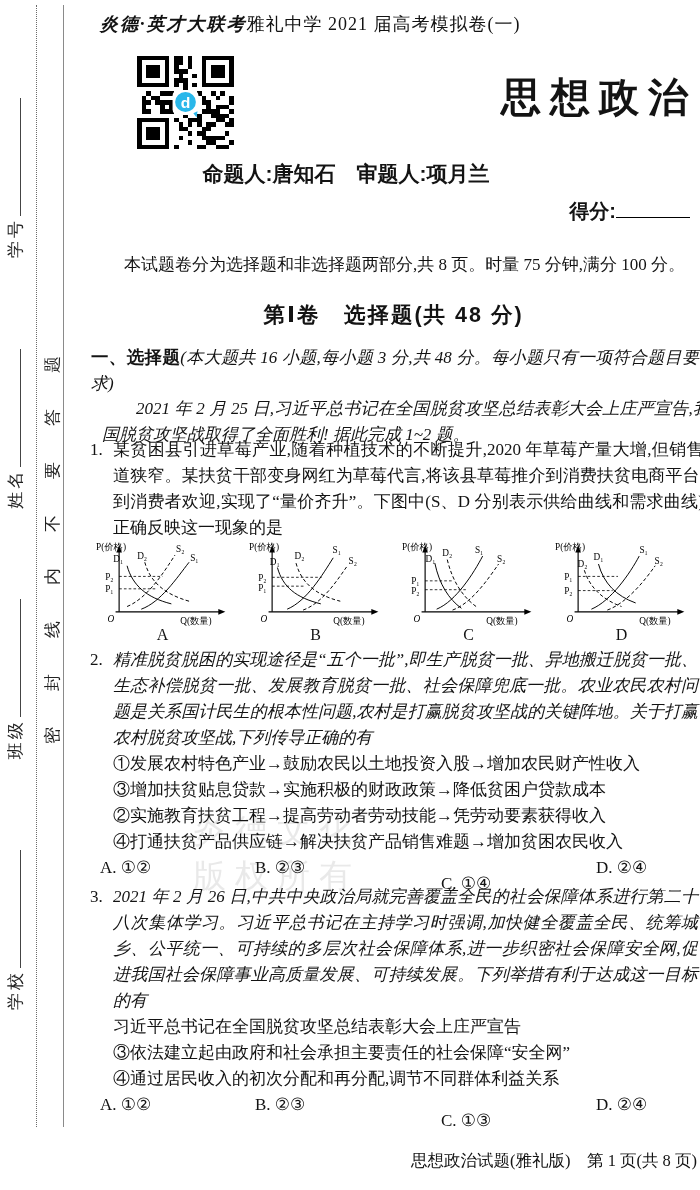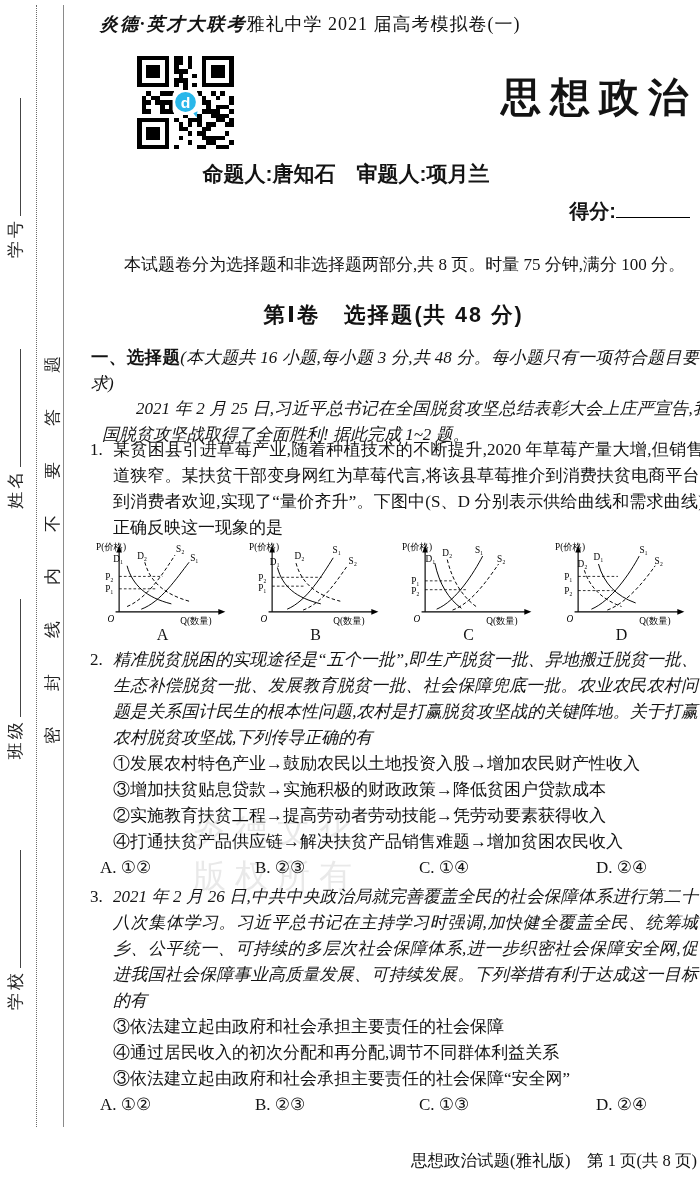--- a/index.html
+++ b/index.html
@@ -30,21 +30,21 @@
   .para{left:90px;width:608px;font-size:17px;line-height:26px;text-align:justify;}
   .indent{text-indent:2em;}
   .kai{font-style:italic;}
   .part-heading{left:90px;top:300px;width:607px;text-align:center;font-size:21.5px;font-weight:700;letter-spacing:2px;}
   .sec-label{font-weight:700;font-family:"Liberation Sans","DejaVu Sans",sans-serif;font-size:17.5px;}
   .q{position:relative;padding-left:23px;}
   .qnum{position:absolute;left:0;top:0;}
   .item{padding-left:23px;}
   .choices{position:relative;height:26px;}
   .choices span{position:absolute;top:0;white-space:nowrap;}
-  .ch-a{left:10px;} .ch-b{left:165px;} .ch-c{left:329px;} .ch-d{left:506px;}
+  .ch-a{left:10px;} .ch-b{left:165px;} .ch-c{left:351px;margin-top:16px;} .ch-d{left:506px;}
   
   .graphs{left:86px;top:541px;width:612px;height:104px;display:flex;}
   .graph{width:153px;margin:0;}
   .graph svg{display:block;width:153px;height:85px;}
   .graph figcaption{text-align:center;font-size:16px;margin-top:0px;}
   .ax{stroke:#000;stroke-width:1.3;}
   .c{fill:none;stroke:#000;stroke-width:1.1;}
   .cd{fill:none;stroke:#000;stroke-width:1.1;stroke-dasharray:4 2.6;}
   .pl{stroke:#000;stroke-width:0.9;stroke-dasharray:3 2.4;fill:none;}
   .graph text{font-family:"Liberation Serif","DejaVu Serif",serif;font-size:10.5px;fill:#000;}
@@ -359,23 +359,23 @@
         <span class="ch-c">C. ①④</span>
         <span class="ch-d">D. ②④</span>
       </div>
     </div>
 
     <div class="abs para" style="top:884px;">
       <div class="q">
         <span class="qnum">3.</span>
         <span class="kai">2021 年 2 月 26 日,中共中央政治局就完善覆盖全民的社会保障体系进行第二十八次集体学习。习近平总书记在主持学习时强调,加快健全覆盖全民、统筹城乡、公平统一、可持续的多层次社会保障体系,进一步织密社会保障安全网,促进我国社会保障事业高质量发展、可持续发展。下列举措有利于达成这一目标的有</span>
       </div>
-      <div class="item">③依法建立起由政府和社会承担主要责任的社会保障</div>
+      <div class="item">习近平总书记在全国脱贫攻坚总结表彰大会上庄严宣告</div>
+      <div class="item">③依法建立起由政府和社会承担主要责任的社会保障“安全网”</div>
       <div class="item">④通过居民收入的初次分配和再分配,调节不同群体利益关系</div>
-      <div class="item">③依法建立起由政府和社会承担主要责任的社会保障“安全网”</div>
       <div class="choices">
         <span class="ch-a">A. ①②</span>
         <span class="ch-b">B. ②③</span>
         <span class="ch-c">C. ①③</span>
         <span class="ch-d">D. ②④</span>
       </div>
     </div>
 
     <div class="abs footer">思想政治试题(雅礼版)　第 1 页(共 8 页)</div>
 

